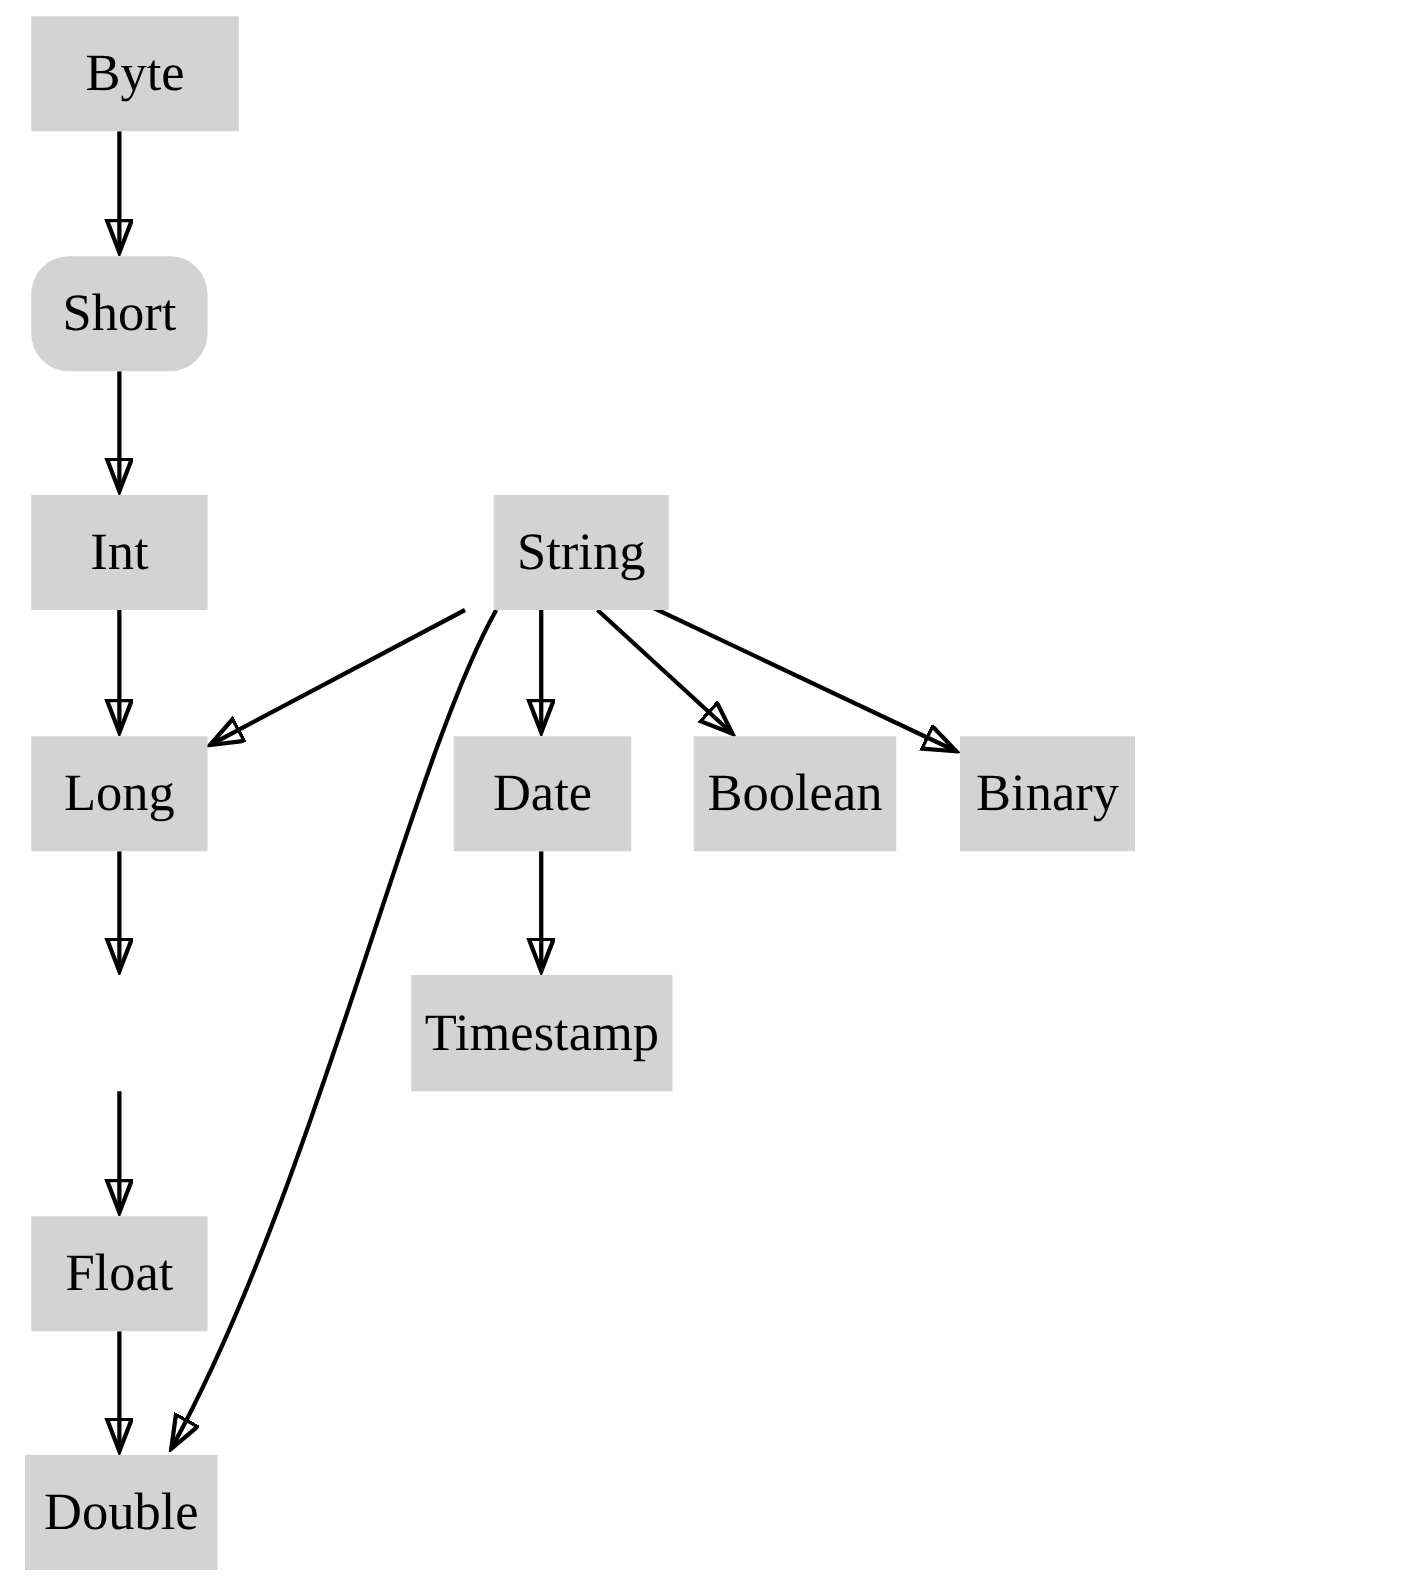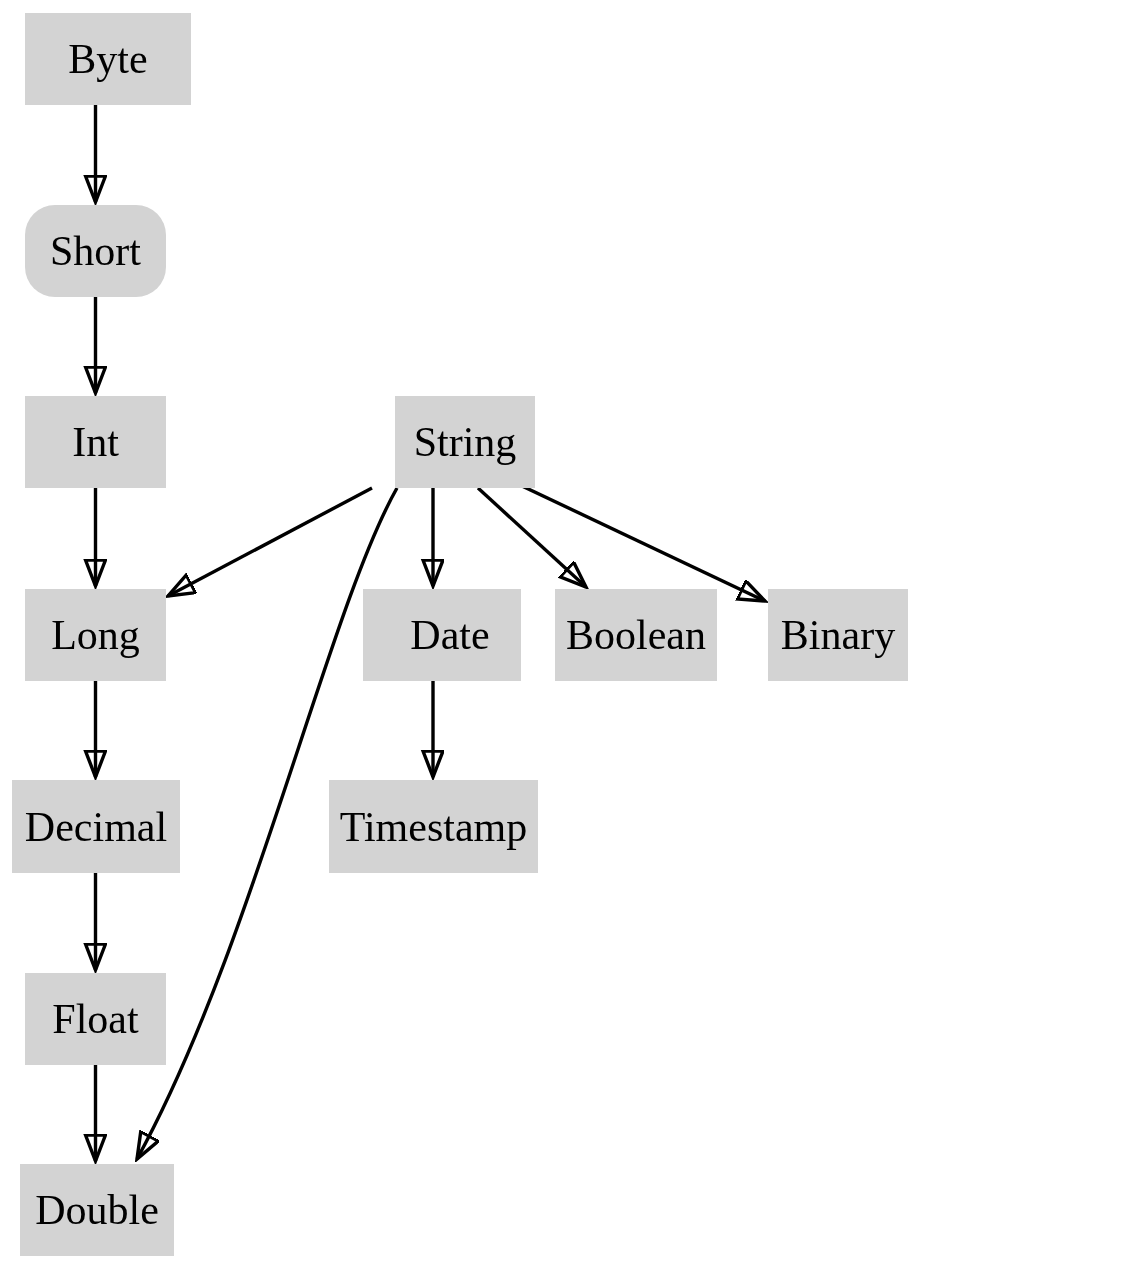--- a/index.html
+++ b/index.html
@@ -74,31 +74,28 @@
   </div>
   <div class="node" style="left:25px;  top:396px;  width:141px; height:92px;">
     <span>Int</span>
   </div>
   <div class="node" style="left:363px; top:396px;  width:140px; height:92px;margin-left:32px;">
     <span>String</span>
   </div>
   <div class="node" style="left:25px;  top:589px;  width:141px; height:92px;">
     <span>Long</span>
   </div>
-  <div class="node" style="left:363px; top:589px;  width:142px; height:92px;padding-left:16px;">
+  <div class="node" style="left:363px; top:589px;  width:142px; height:92px;">
     <span>Date</span>
   </div>
   <div class="node" style="left:555px; top:589px;  width:162px; height:92px;text-align:right;">
     <span>Boolean</span>
   </div>
   <div class="node" style="left:768px; top:589px;  width:140px; height:92px;text-align:center;">
     <span>Binary</span>
-  </div>
-  <div class="node" style="left:12px;  top:780px;  width:168px; height:93px;">
-    <span>Decimal</span>
   </div>
   <div class="node" style="left:329px; top:780px;  width:209px; height:93px;">
     <span>Timestamp</span>
   </div>
   <div class="node" style="left:25px;  top:973px;  width:141px; height:92px;">
     <span>Float</span>
   </div>
   <div class="node" style="left:20px;  top:1164px; width:154px; height:92px;">
     <span>Double</span>
   </div>

